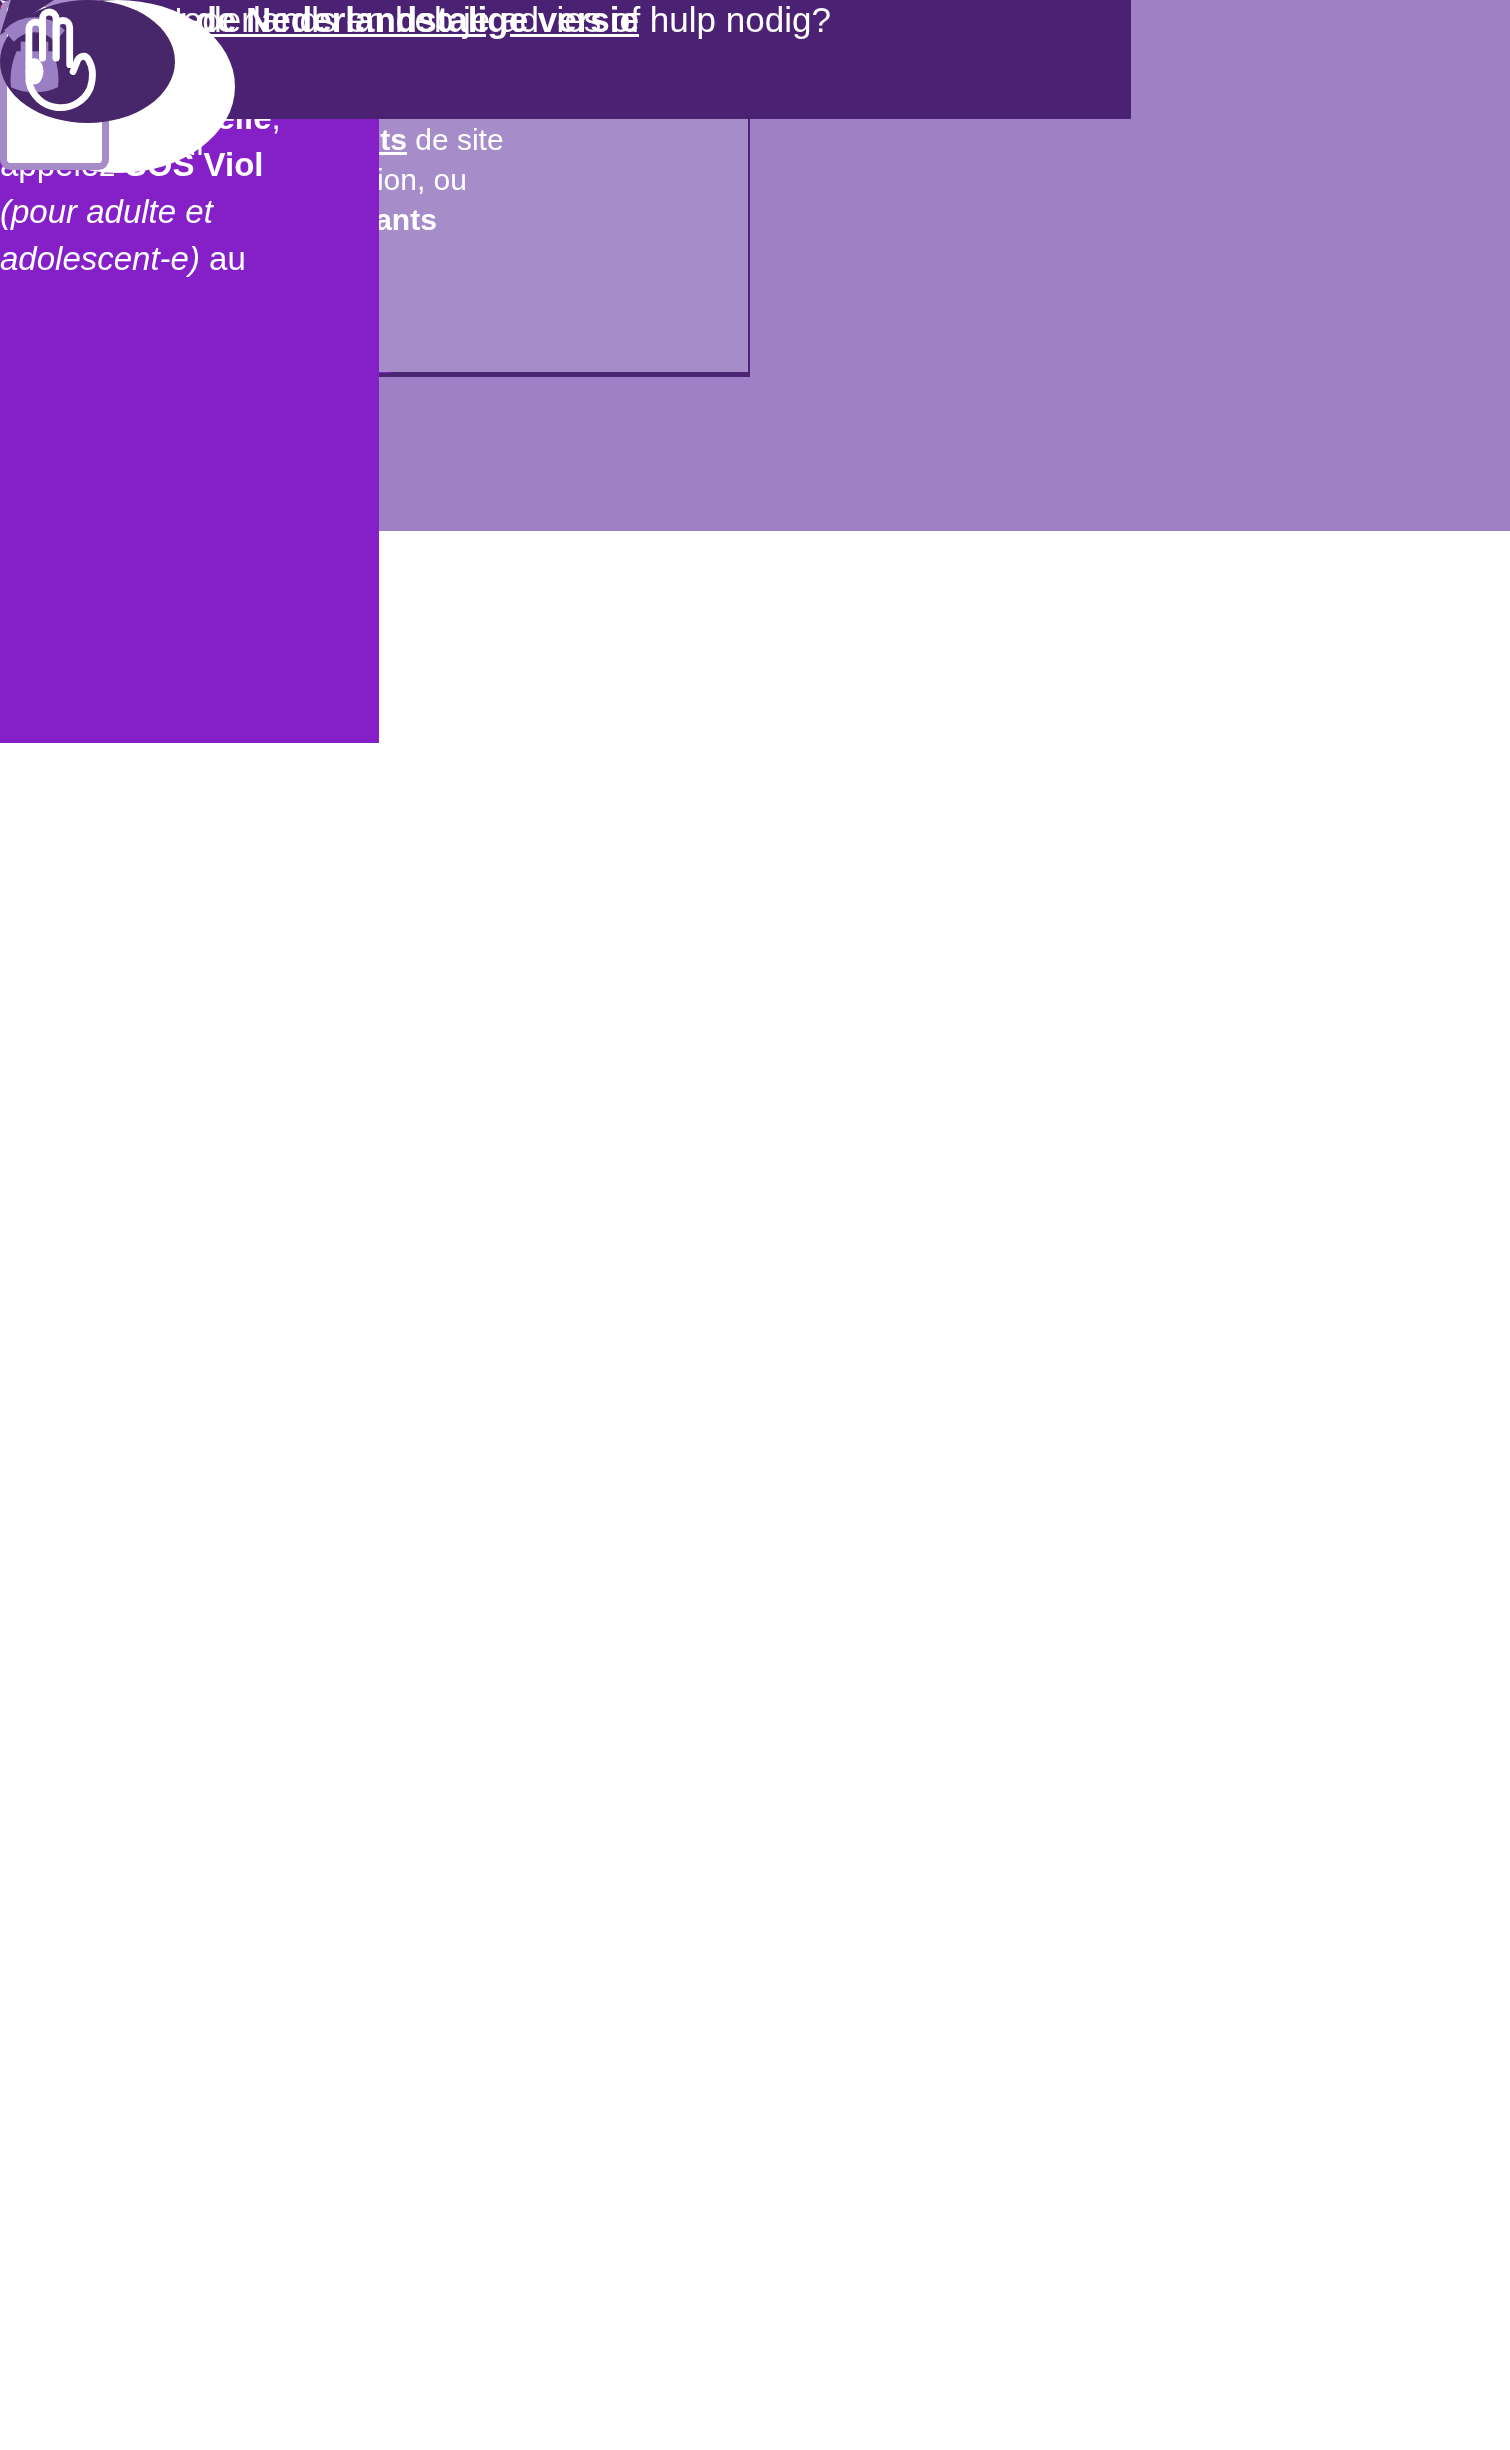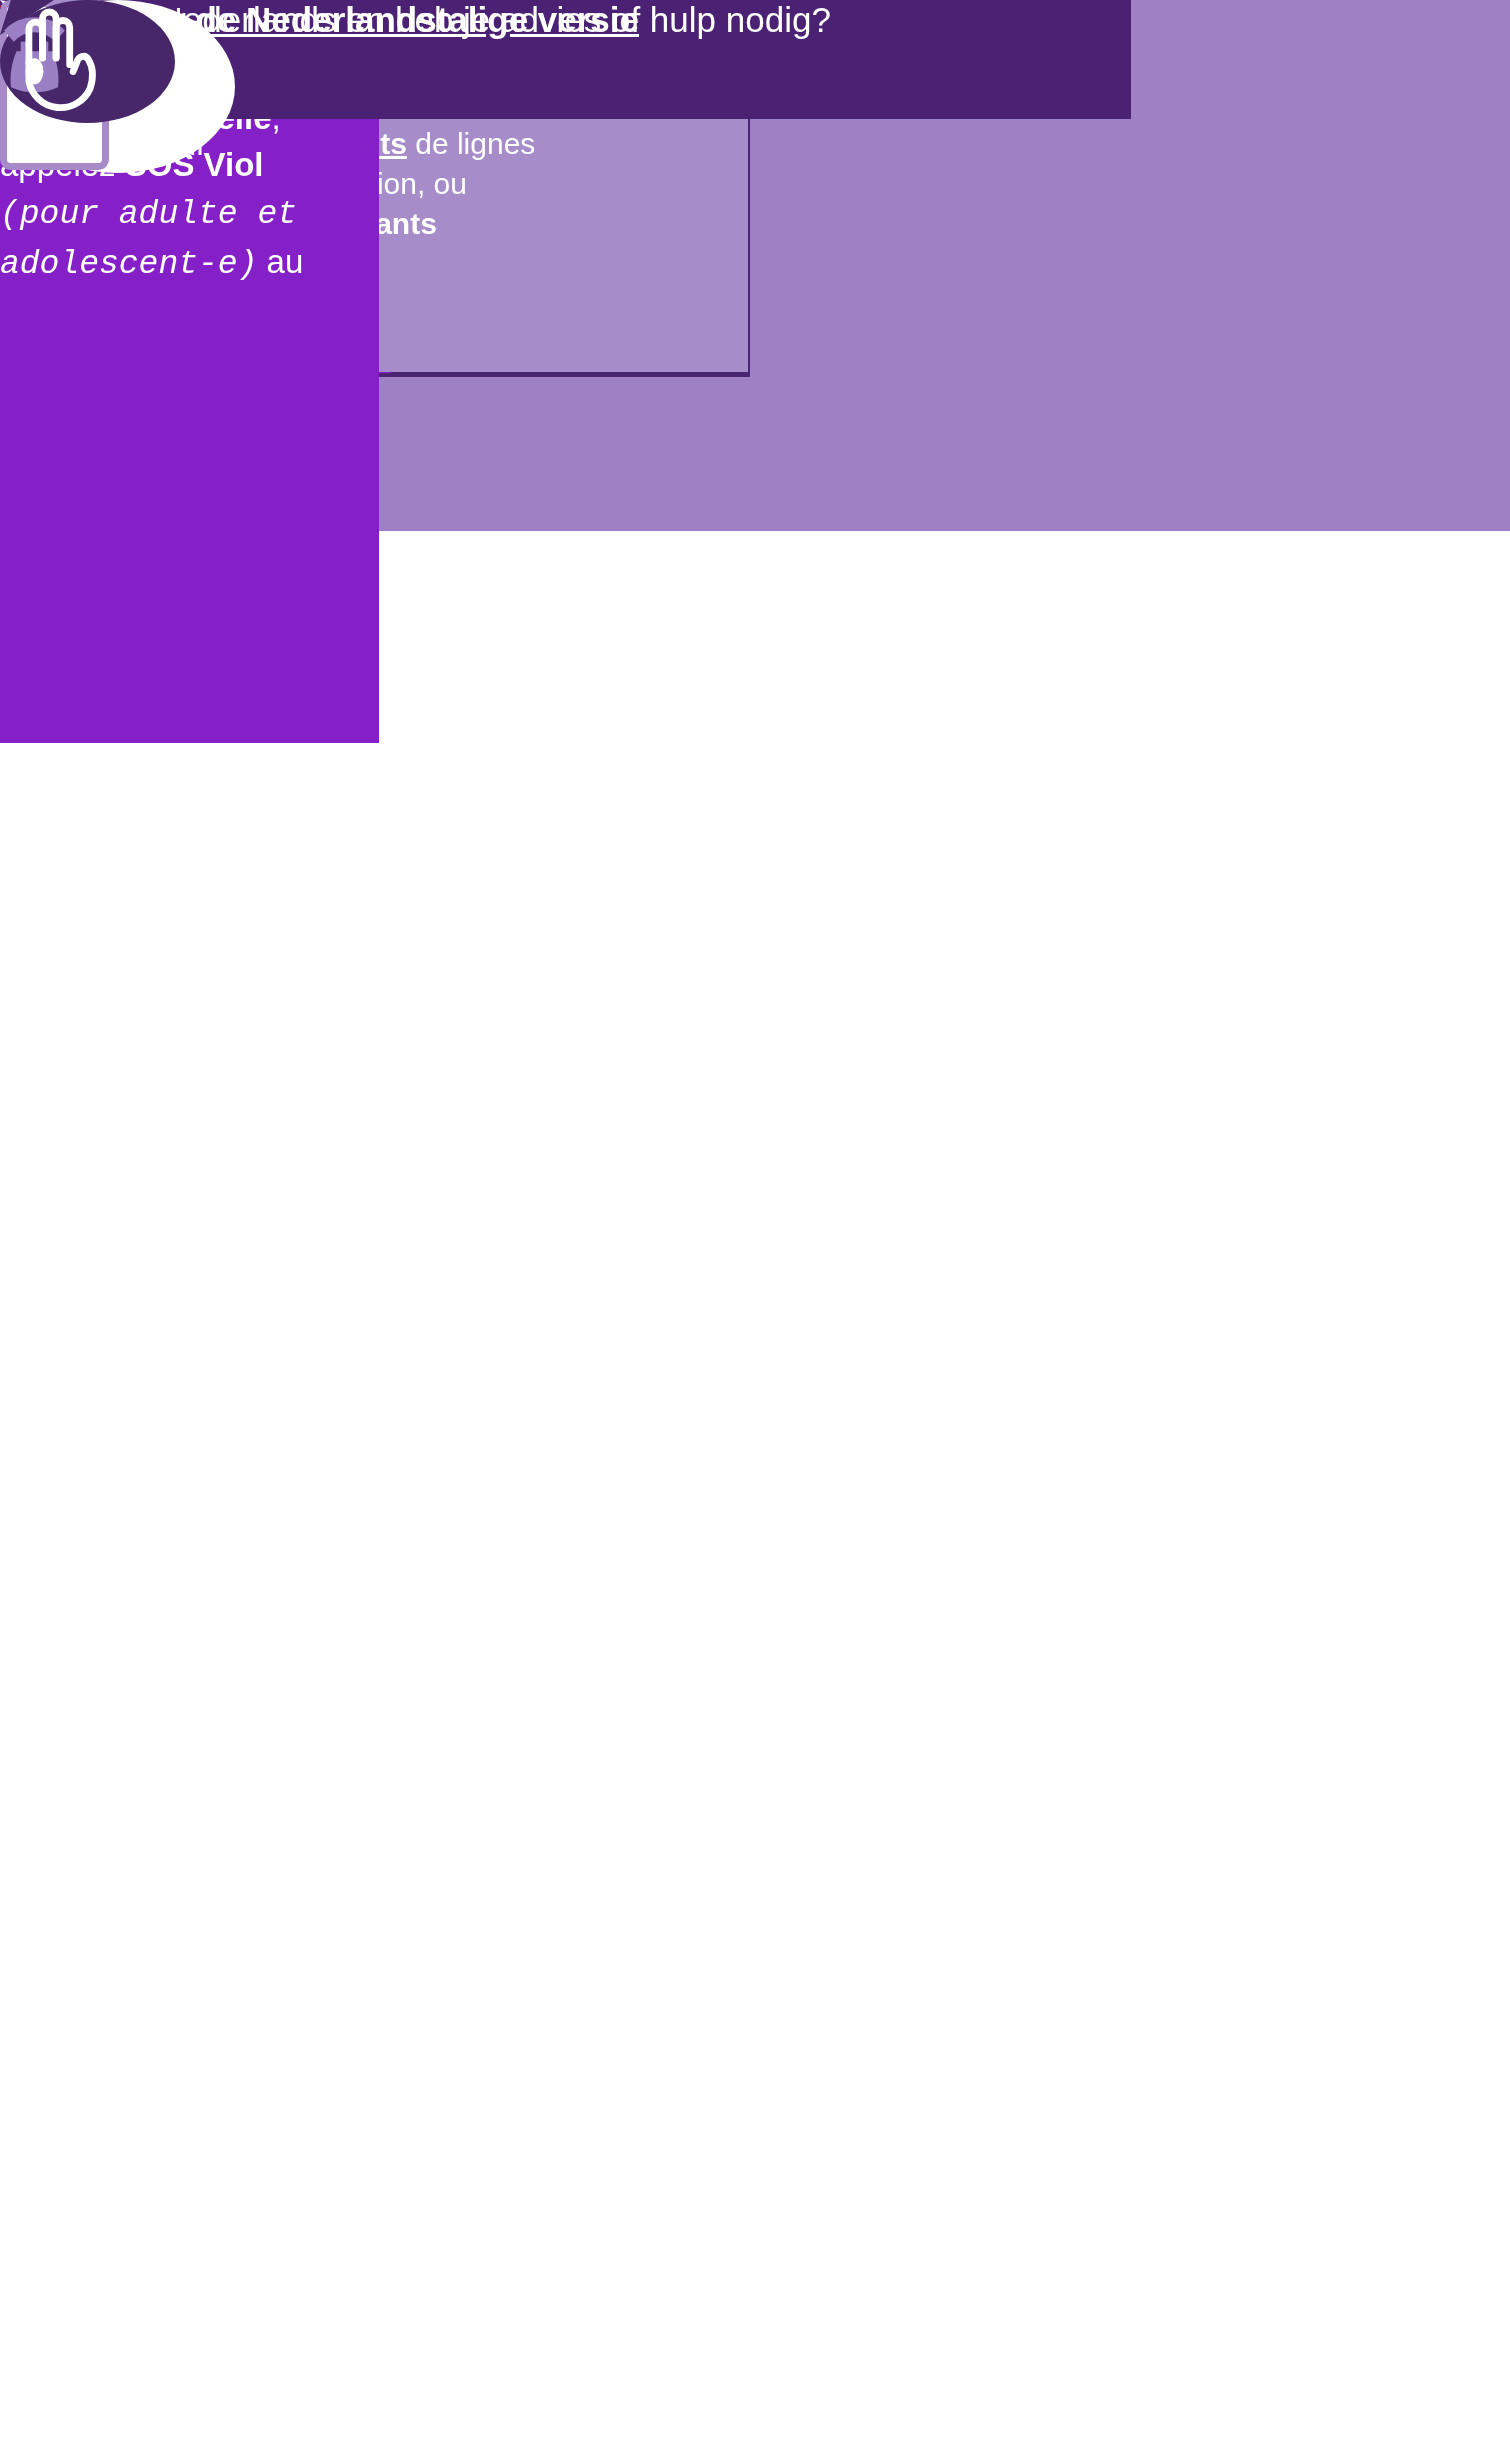--- a/index.html
+++ b/index.html
@@ -2,21 +2,21 @@
 <html style="font-size:14px"><head>
 <meta charset="utf-8">
 <style>
   html,body{margin:0;padding:0;background:#fff;}
   #poster{position:relative;width:1511px;height:2450px;background:#ffffff;overflow:hidden;
           font-family:"Liberation Sans","DejaVu Sans",sans-serif;}
   .abs{position:absolute;}
   .blk{position:absolute;}
   .ln{position:relative;white-space:nowrap;}
   .b{font-weight:bold;}
-  .i{font-style:italic;font-family:Liberation Mono, monospace;}
+  .i{font-style:italic;}
   .u{text-decoration:underline;}
   .bu{font-weight:bold;text-decoration:underline;}
   .wt{color:#ffffff;}
   .dk{color:#4b2a72;}
   .white{color:#fff;}
   .cond{font-weight:bold;transform:scaleX(.85);transform-origin:left center;white-space:nowrap;}
   .condc{font-weight:bold;transform:scaleX(.86);transform-origin:center center;white-space:nowrap;}
   .num{font-weight:bold;color:#fff;letter-spacing:-0.9px;line-height:1;}
   .hours{color:rgba(255,255,255,.78);}
   svg{display:block;}
@@ -203,21 +203,21 @@
     <div class="ln"><span>appelez SOS Parents</span></div>
     <div class="ln"><span>au 0471 414 333</span></div>
   </div>
   <div class="abs hours" style="left:22;top:2343;font-size:28.5px;">7j/7, de 8h à 20h</div>
 
   <div class="blk" style="left:443;top:1962;width:748px;height:372px;background:#a78cca;"></div>
   <div class="abs white" style="left:483;top:1986;font-size:30px;line-height:40px;color:#fff;">
     <div class="ln"><span>Vous avez connaissance d’une situation</span></div>
     <div class="ln"><span>de </span><span class="b">violence sur un enfant</span><span> </span><span class="i">(négligence grave,</span></div>
     <div class="ln"><span class="i">violence psychologique, physique ou sexuelle)</span></div>
-    <div class="ln"><span>appelez l’équipe </span><span class="bu">SOS Enfants</span><span> de lignes</span></div>
+    <div class="ln"><span>appelez l’équipe </span><span class="bu">SOS Enfants</span><span> de site</span></div>
     <div class="ln"><span>région pour signaler la situation, ou</span></div>
     <div class="ln"><span>appelez la ligne </span><span class="b">Ecoute-Enfants</span></div>
   </div>
   <div class="abs" style="left:483;top:2258;font-size:31px;color:#fff;">au</div>
   <div class="abs num" style="left:542;top:2238;font-size:125px;">103</div>
   <div class="abs" style="left:805;top:2262;font-size:31px;color:#fff;">pour demander conseil</div>
   <div class="abs dk" style="left:805;top:2332;font-size:30px;">9h à minuit, 7j/7</div>
 
   <div class="blk" style="left:1309;top:1975;width:379px;height:743px;background:#8520c8;"></div>
   <div class="abs white" style="left:1337;top:2038;font-size:33px;line-height:47px;color:#fff;">

